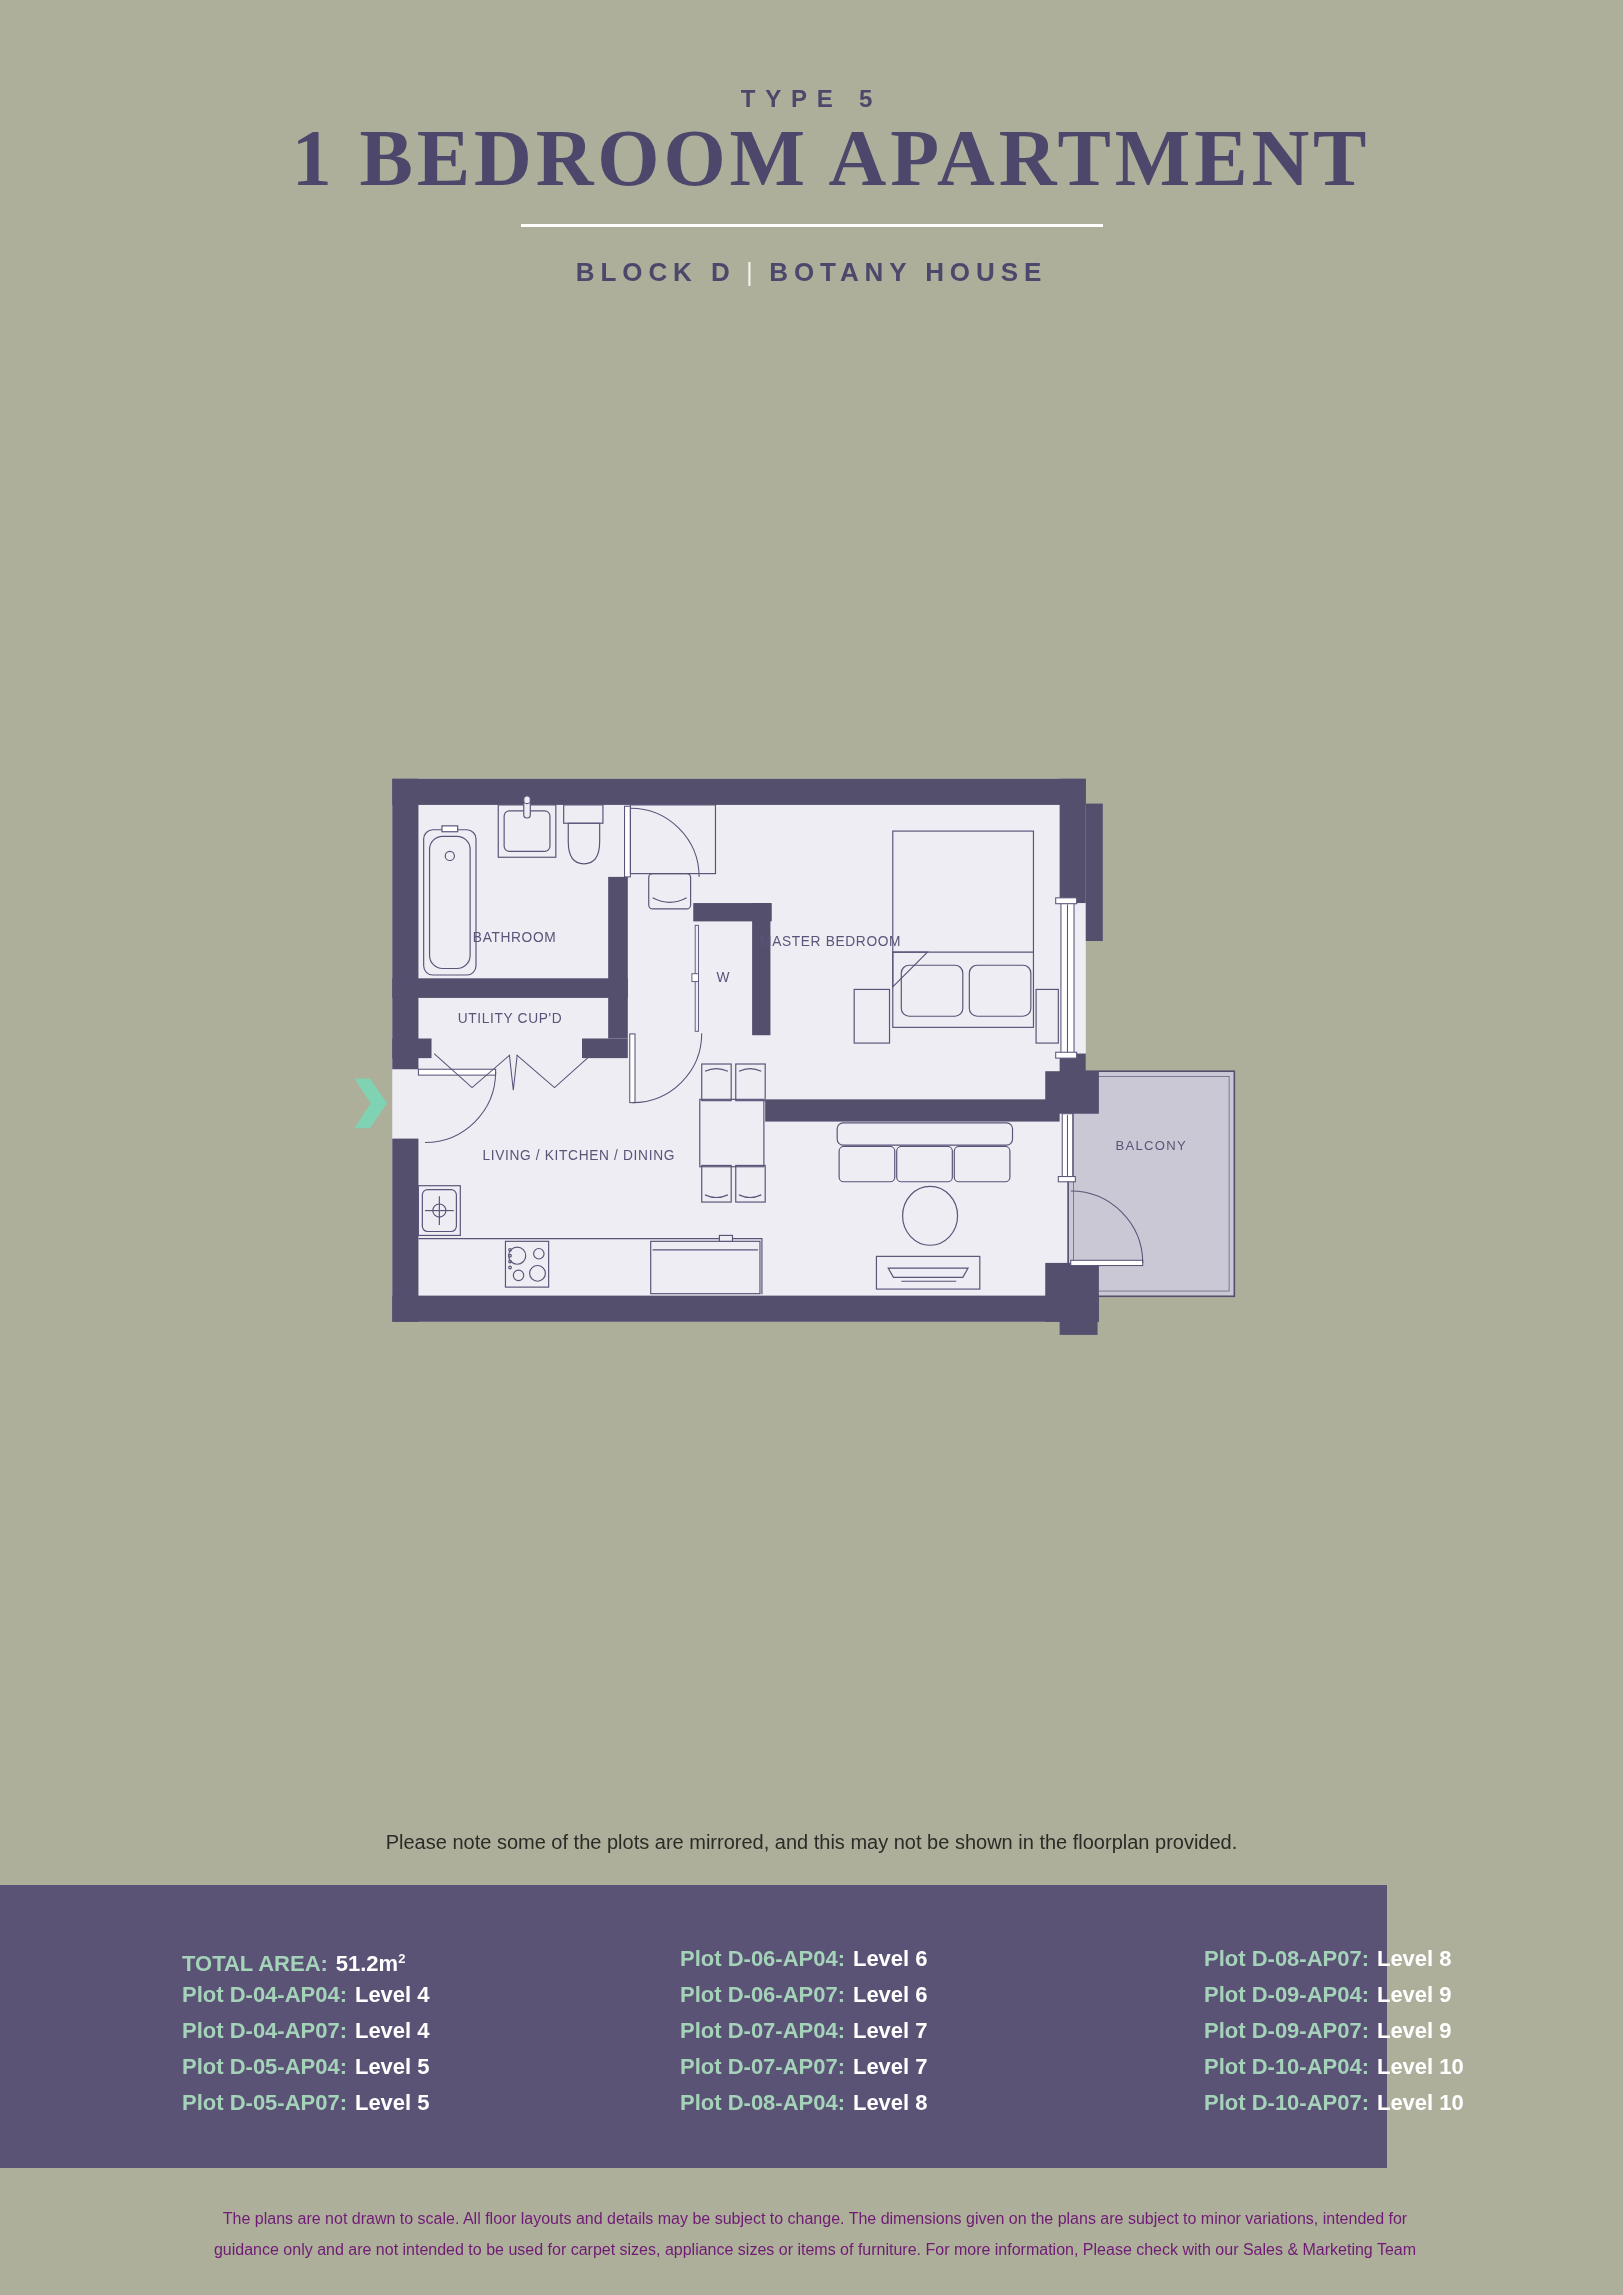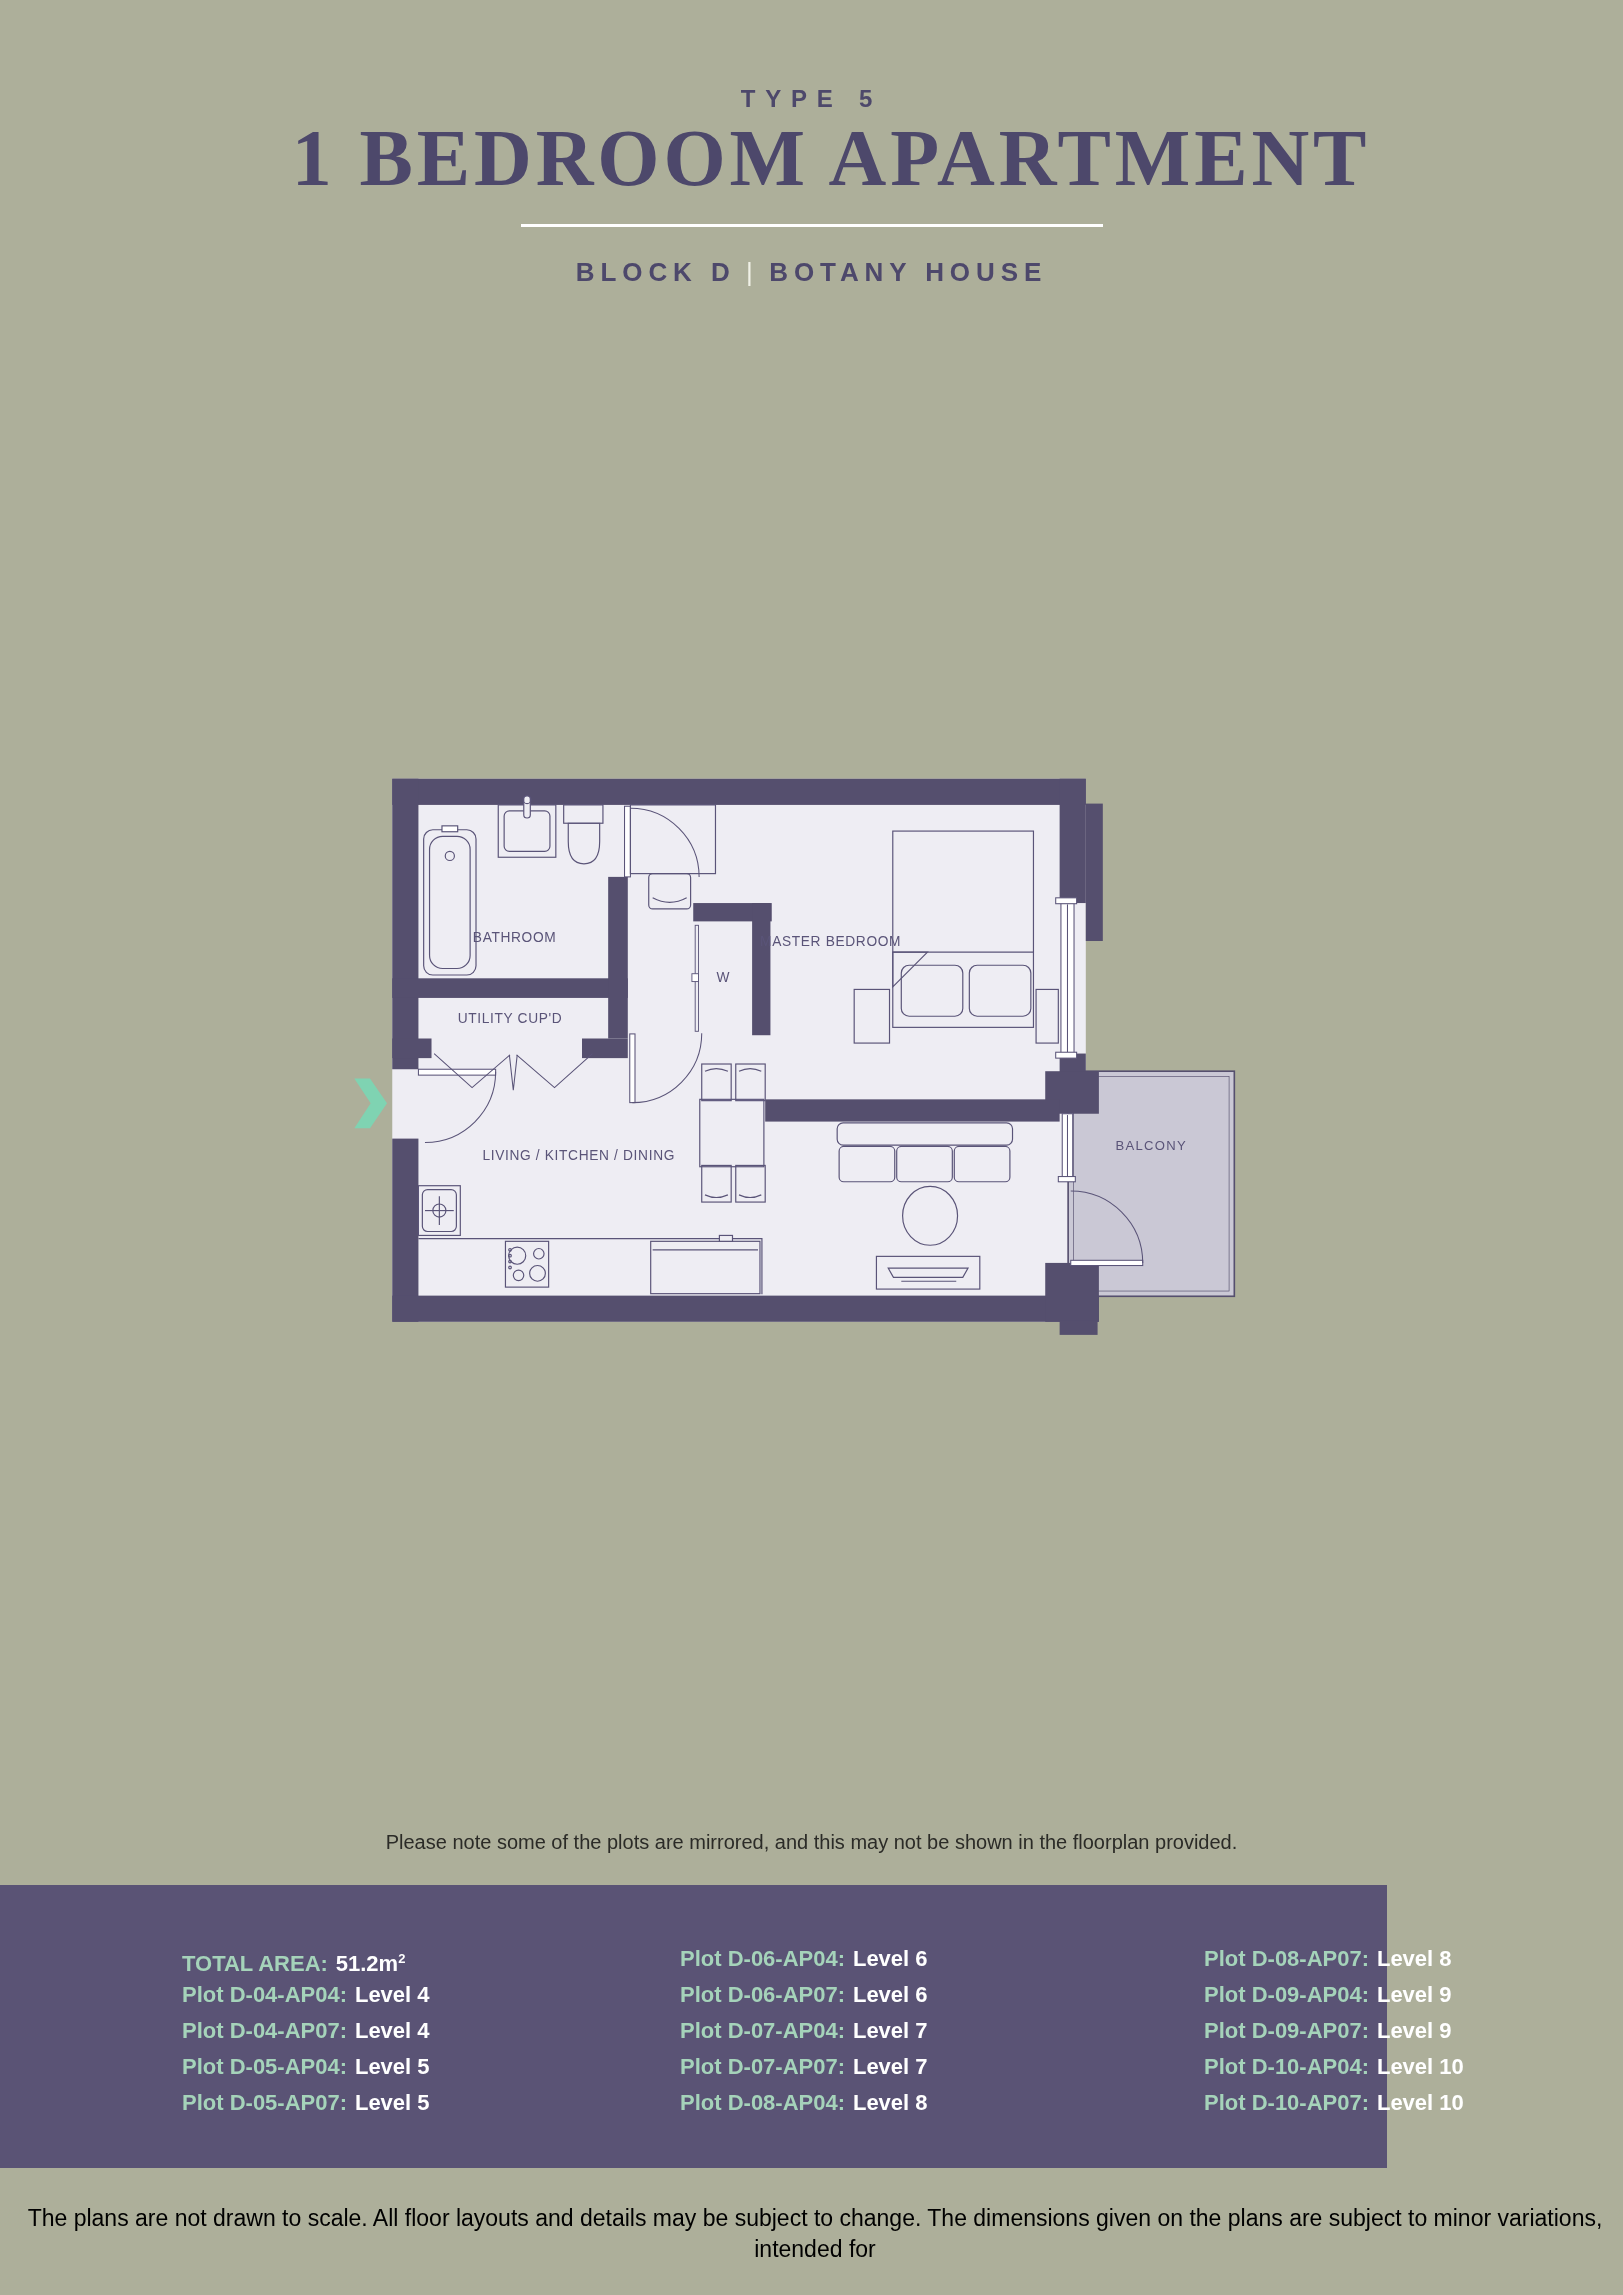--- a/index.html
+++ b/index.html
@@ -22,21 +22,21 @@
   .mirror-note{top:1831px;font-size:20px;color:#2b2b27;letter-spacing:0px;}
   
   .band{top:1885px;left:0;width:1387px;height:283px;background:#5a5375;}
   .band .col{position:absolute;top:56px;}
   .col-1{left:182px;} .col-2{left:680px;} .col-3{left:1204px;}
   .plot-row{height:36px;line-height:36px;font-size:22px;white-space:nowrap;}
   .plot-label{color:#a5d3ba;font-weight:700;}
   .plot-value{color:#ffffff;font-weight:700;padding-left:7.9px;}
   .plot-value sup{font-size:13px;}
   
-  .disclaimer{top:2203px;font-size:23px;color:#000000;line-height:31px;margin-left:7px;}
+  .disclaimer{top:2203px;font-size:16px;color:#701a75;line-height:31px;margin-left:7px;}
 </style>
 </head>
 <body>
 
 <header>
   <div class="abs center type-label">TYPE 5</div>
   <div class="abs center main-title">1 BEDROOM APARTMENT</div>
   <div class="abs title-rule"></div>
   <div class="abs center block-line"><span>BLOCK D</span><span class="pipe">|</span><span>BOTANY HOUSE</span></div>
 </header>
@@ -223,14 +223,15 @@
     <div class="plot-row"><span class="plot-label">Plot D-08-AP07:</span><span class="plot-value">Level 8</span></div>
     <div class="plot-row"><span class="plot-label">Plot D-09-AP04:</span><span class="plot-value">Level 9</span></div>
     <div class="plot-row"><span class="plot-label">Plot D-09-AP07:</span><span class="plot-value">Level 9</span></div>
     <div class="plot-row"><span class="plot-label">Plot D-10-AP04:</span><span class="plot-value">Level 10</span></div>
     <div class="plot-row"><span class="plot-label">Plot D-10-AP07:</span><span class="plot-value">Level 10</span></div>
   </div>
 </div>
 
 <div class="abs center disclaimer">
   <div>The plans are not drawn to scale. All floor layouts and details may be subject to change. The dimensions given on the plans are subject to minor variations, intended for</div>
+  <div>guidance only and are not intended to be used for carpet sizes, appliance sizes or items of furniture. For more information, Please check with our Sales &amp; Marketing Team</div>
 </div>
 
 
 </body></html>

